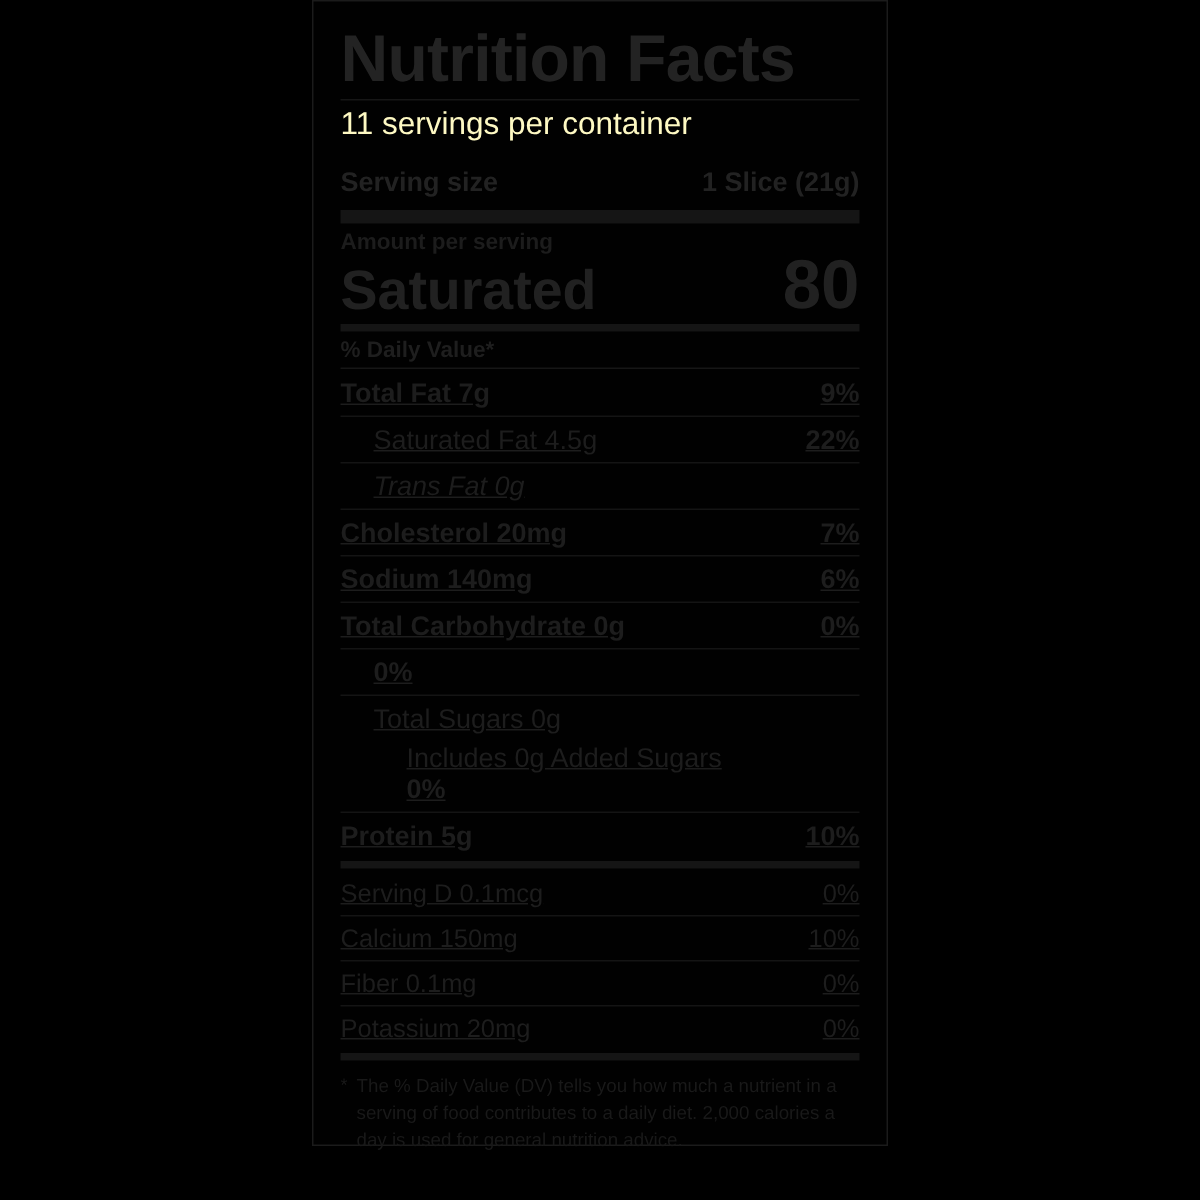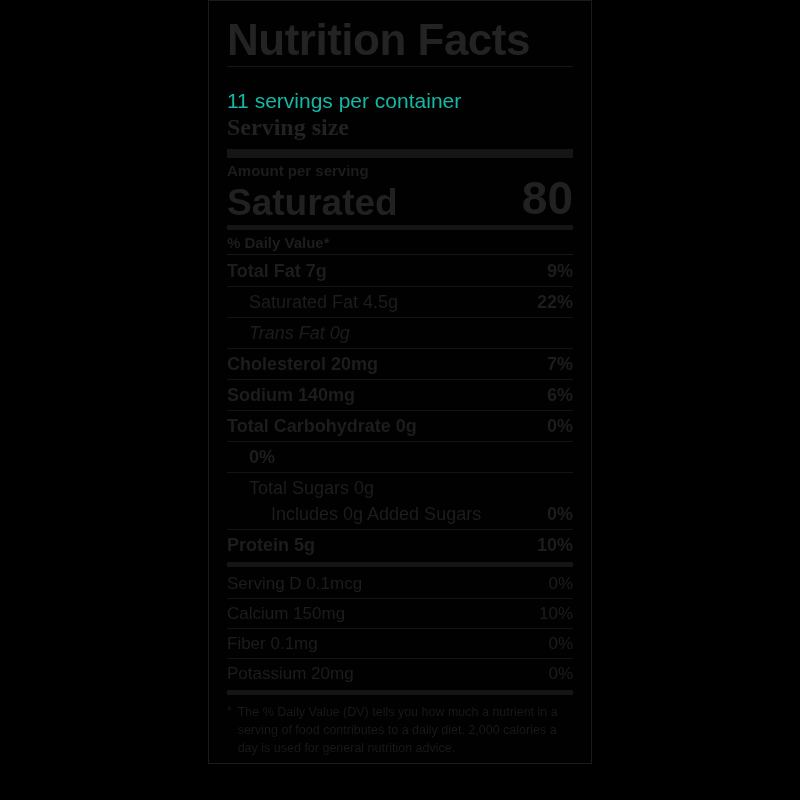--- a/index.html
+++ b/index.html
@@ -33,29 +33,28 @@
     font-size: 44px;
     font-weight: bold;
     letter-spacing: -0.5px;
     line-height: 1.05;
     margin-top: 16px;
     color: #232323;
   }
 
   .servings {
     font-size: 21px;
-    margin-top: 22px;
-    color: #14b8a6;
+    margin-top: 4px;
+    color: #fef9c3;
   }
   .serving-size {
-    font-size: 24px;
-    font-weight: bold;
-    margin-top: 1px;
+    font-size: 18px;
+    font-weight: bold;
+    margin-top: 16px;
     color: #222222;
-    font-family: Liberation Serif, serif;
   }
 
   .rule-thick {
     border-top: 9px solid #151515;
     margin: 8px 0 4px 0;
   }
   .rule-med {
     border-top: 5px solid #151515;
     margin: 4px 0;
   }
@@ -102,26 +101,27 @@
     margin: 2px 0 1px 0;
   }
 
   .row {
     display: flex;
     justify-content: space-between;
     align-items: baseline;
     font-size: 18px;
     padding: 3px 0 2px 0;
     color: #1d1d1d;
+    text-decoration: underline;
   }
   .row .name { white-space: nowrap; }
   .row .val  { font-weight: bold; white-space: nowrap; }
   .b { font-weight: bold; }
   .indent1 { padding-left: 22px; gap: 28px; }
-  .indent2 { padding-left: 44px; }
+  .indent2 { padding-left: 44px; flex-direction: column; }
   .it { font-style: italic; }
 
   .footnote-wrap {
     display: flex;
     gap: 6px;
     margin-top: 8px;
     font-size: 12.5px;
     line-height: 1.45;
     color: #191919;
   }
@@ -135,20 +135,21 @@
 <div class="panel">
 
   <div class="title">Nutrition Facts</div>
 
   <div class="rule-thin"></div>
 
   <div class="servings">11 servings per container</div>
 
   <div class="serving-size">
     <span>Serving size</span>
+    <span style="float:right">1 Slice (21g)</span>
   </div>
 
   <div class="rule-thick"></div>
 
   <div class="amount-per">Amount per serving</div>
 
   <div class="cal-row">
     <span class="cal-label">Saturated</span>
     <span class="cal-value">80</span>
   </div>

